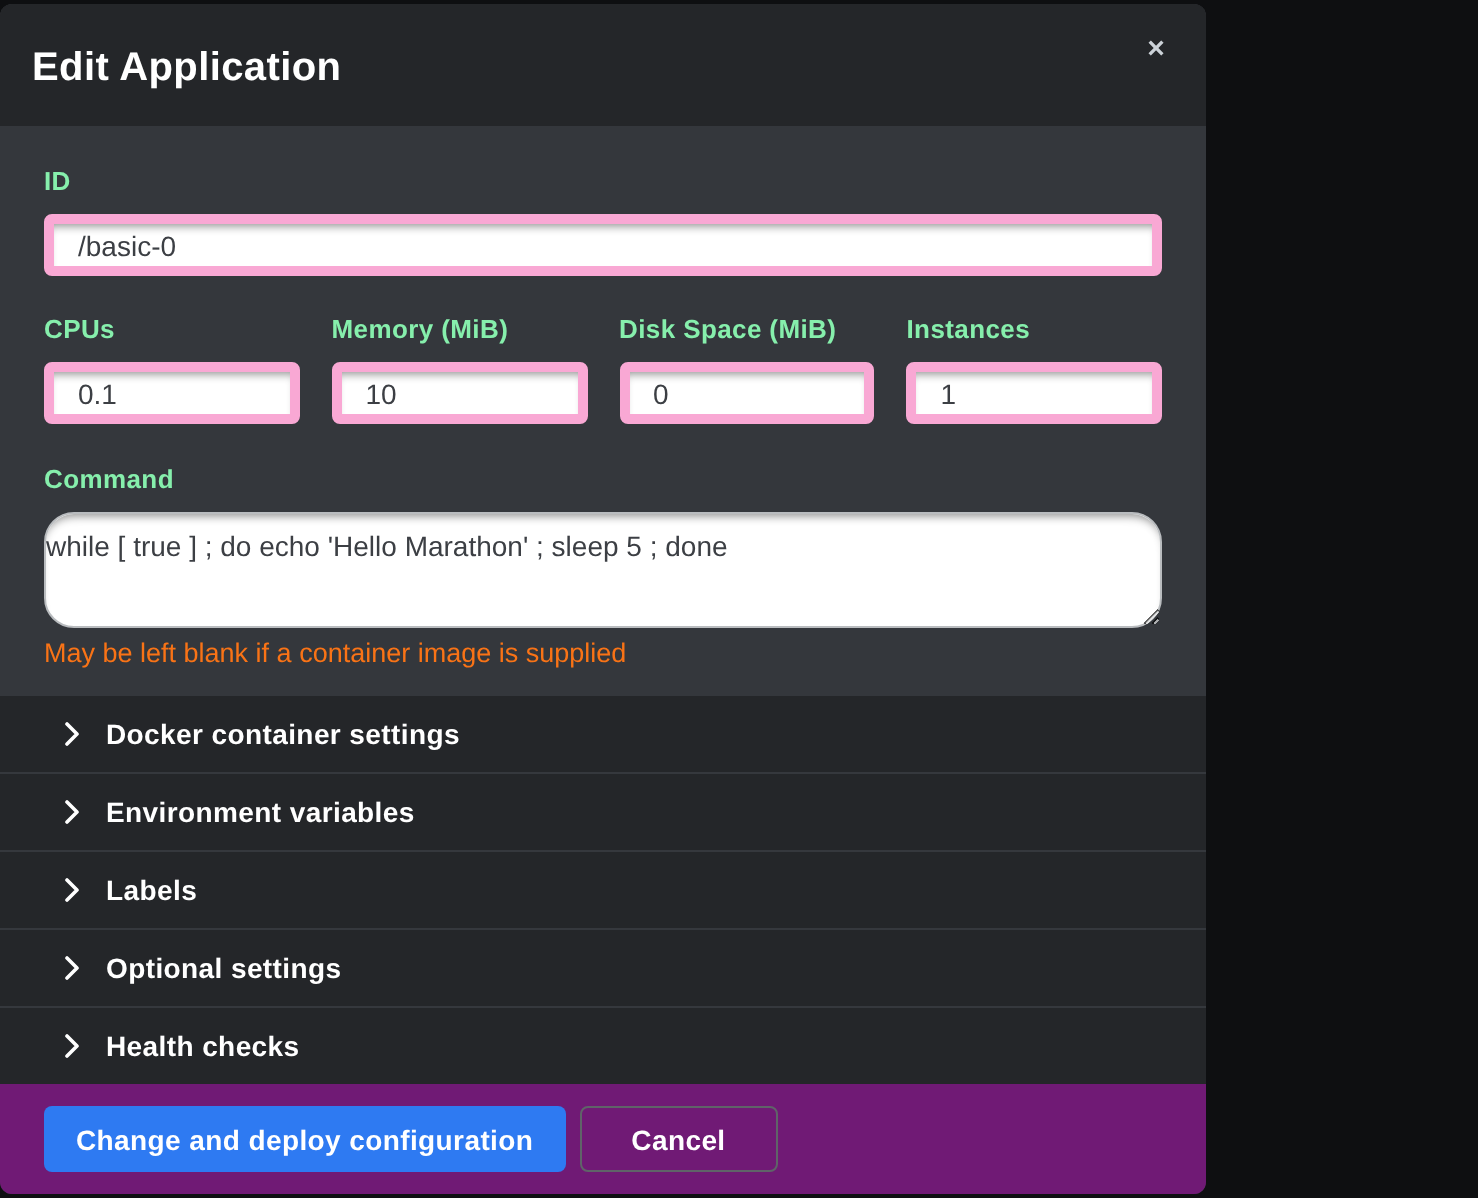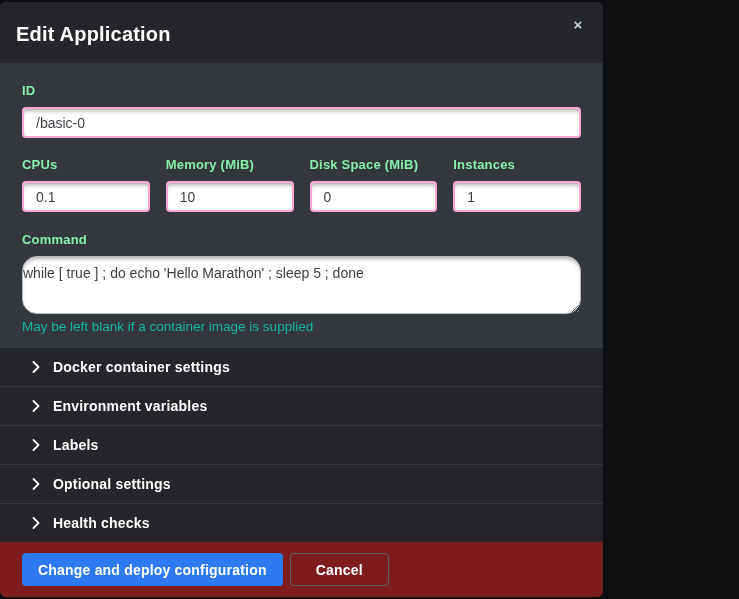--- a/index.html
+++ b/index.html
@@ -71,21 +71,21 @@
     font-weight: bold;
     margin-bottom: 9px;
     letter-spacing: 0.2px;
   }
   .text-input {
     display: block;
     width: 100%;
     height: 31px;
     box-sizing: border-box;
     background: #ffffff;
-    border: 2px solid #f9a8d4;
+    border: 5px solid #f9a8d4;
     border-radius: 4px;
     box-shadow: inset 0 4px 5px -3px rgba(0,0,0,0.45);
     color: #3c3f44;
     font-size: 14px;
     padding: 0 12px;
     font-family: "Liberation Sans", sans-serif;
     outline: none;
   }
   .row-4 {
     display: grid;
@@ -106,21 +106,21 @@
     border-radius: 15px;
     box-shadow: inset 0 4px 5px -3px rgba(0,0,0,0.45);
     color: #3c3f44;
     font-size: 14px;
     padding: 8px 0;
     font-family: "Liberation Sans", sans-serif;
     resize: both;
     outline: none;
   }
   .help-text {
-    color: #14b8a6;
+    color: #f97316;
     font-size: 13.5px;
     margin-top: 5px;
     margin-bottom: 14px;
   }
   
   .sections {
     background: #242629;
     flex: 0 0 auto;
   }
   .section-row {
@@ -142,21 +142,21 @@
     align-items: center;
   }
   .section-label {
     color: #ffffff;
     font-size: 14px;
     font-weight: bold;
     letter-spacing: 0.2px;
   }
   
   .modal-footer {
-    background: #7f1d1d;
+    background: #701a75;
     flex: 1 1 auto;
     display: flex;
     align-items: center;
     padding: 0 22px;
   }
   .btn {
     height: 33px;
     border-radius: 4px;
     font-size: 14px;
     font-weight: bold;

